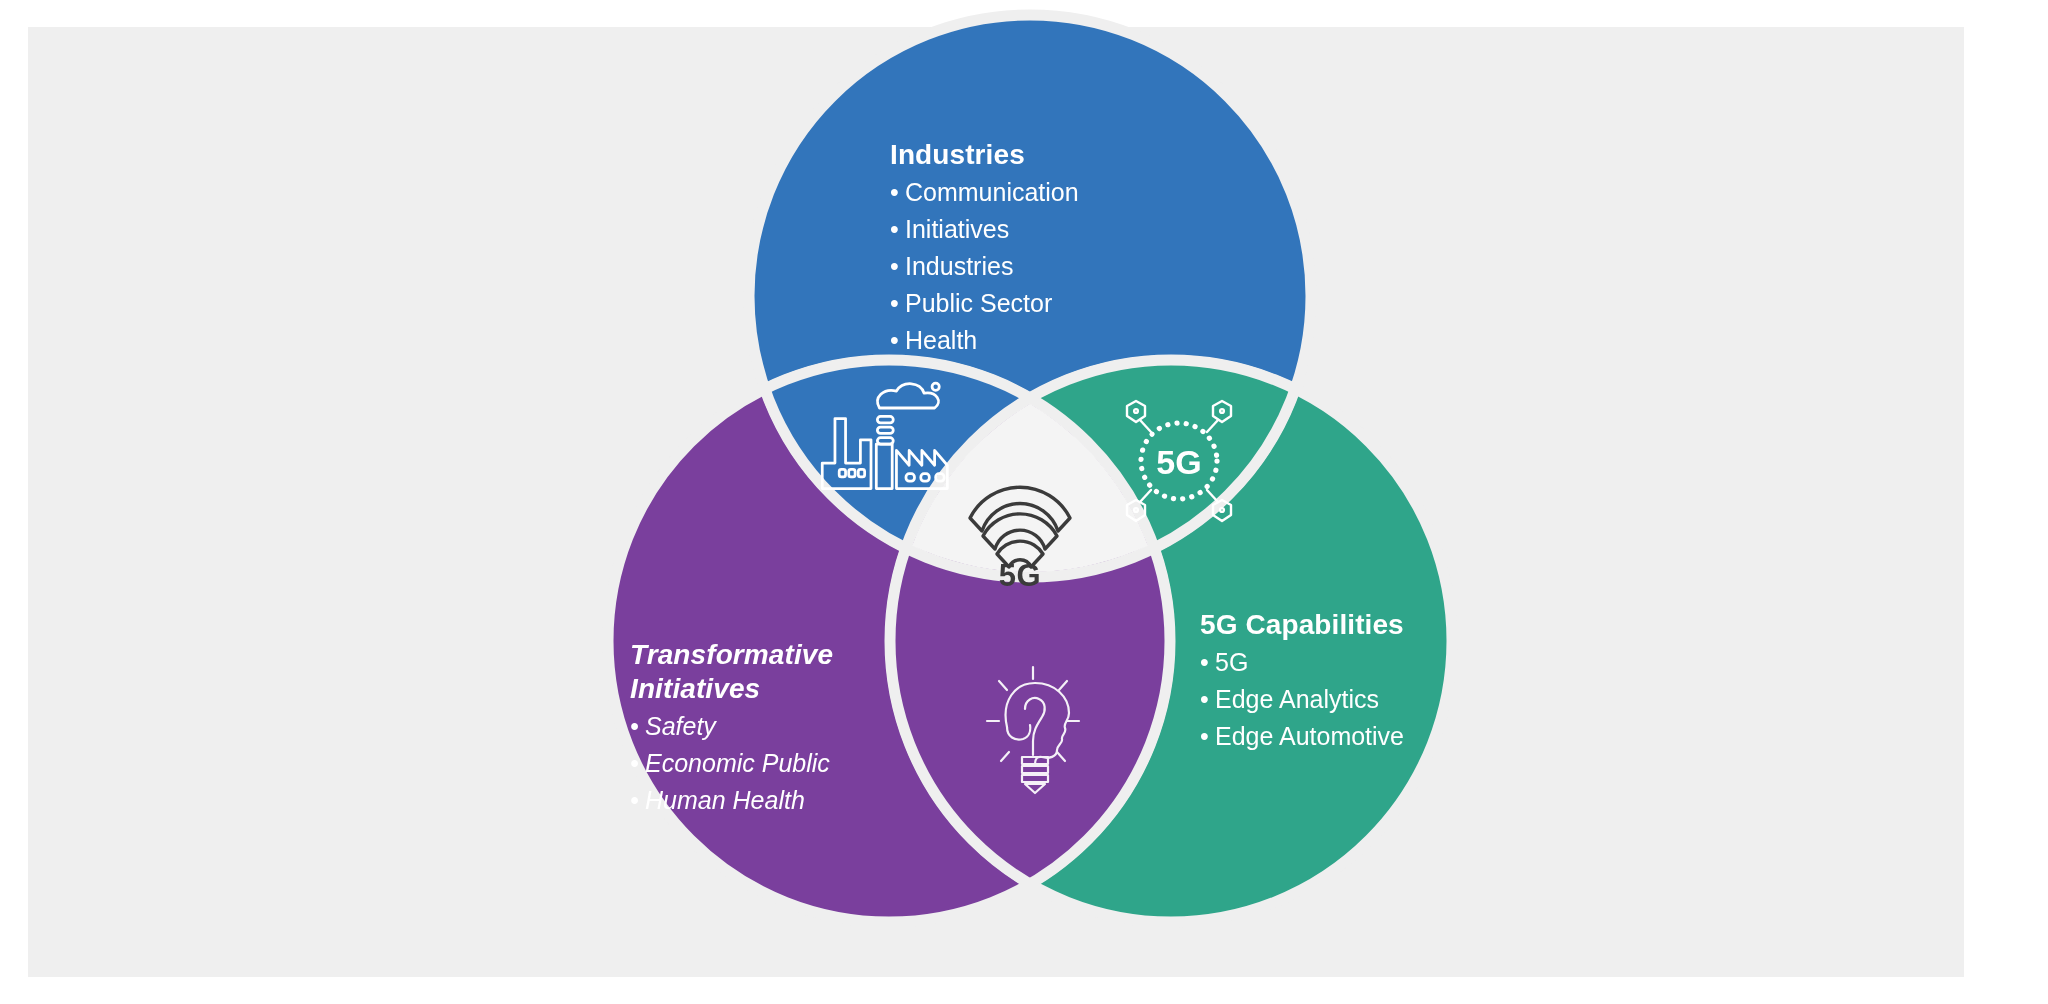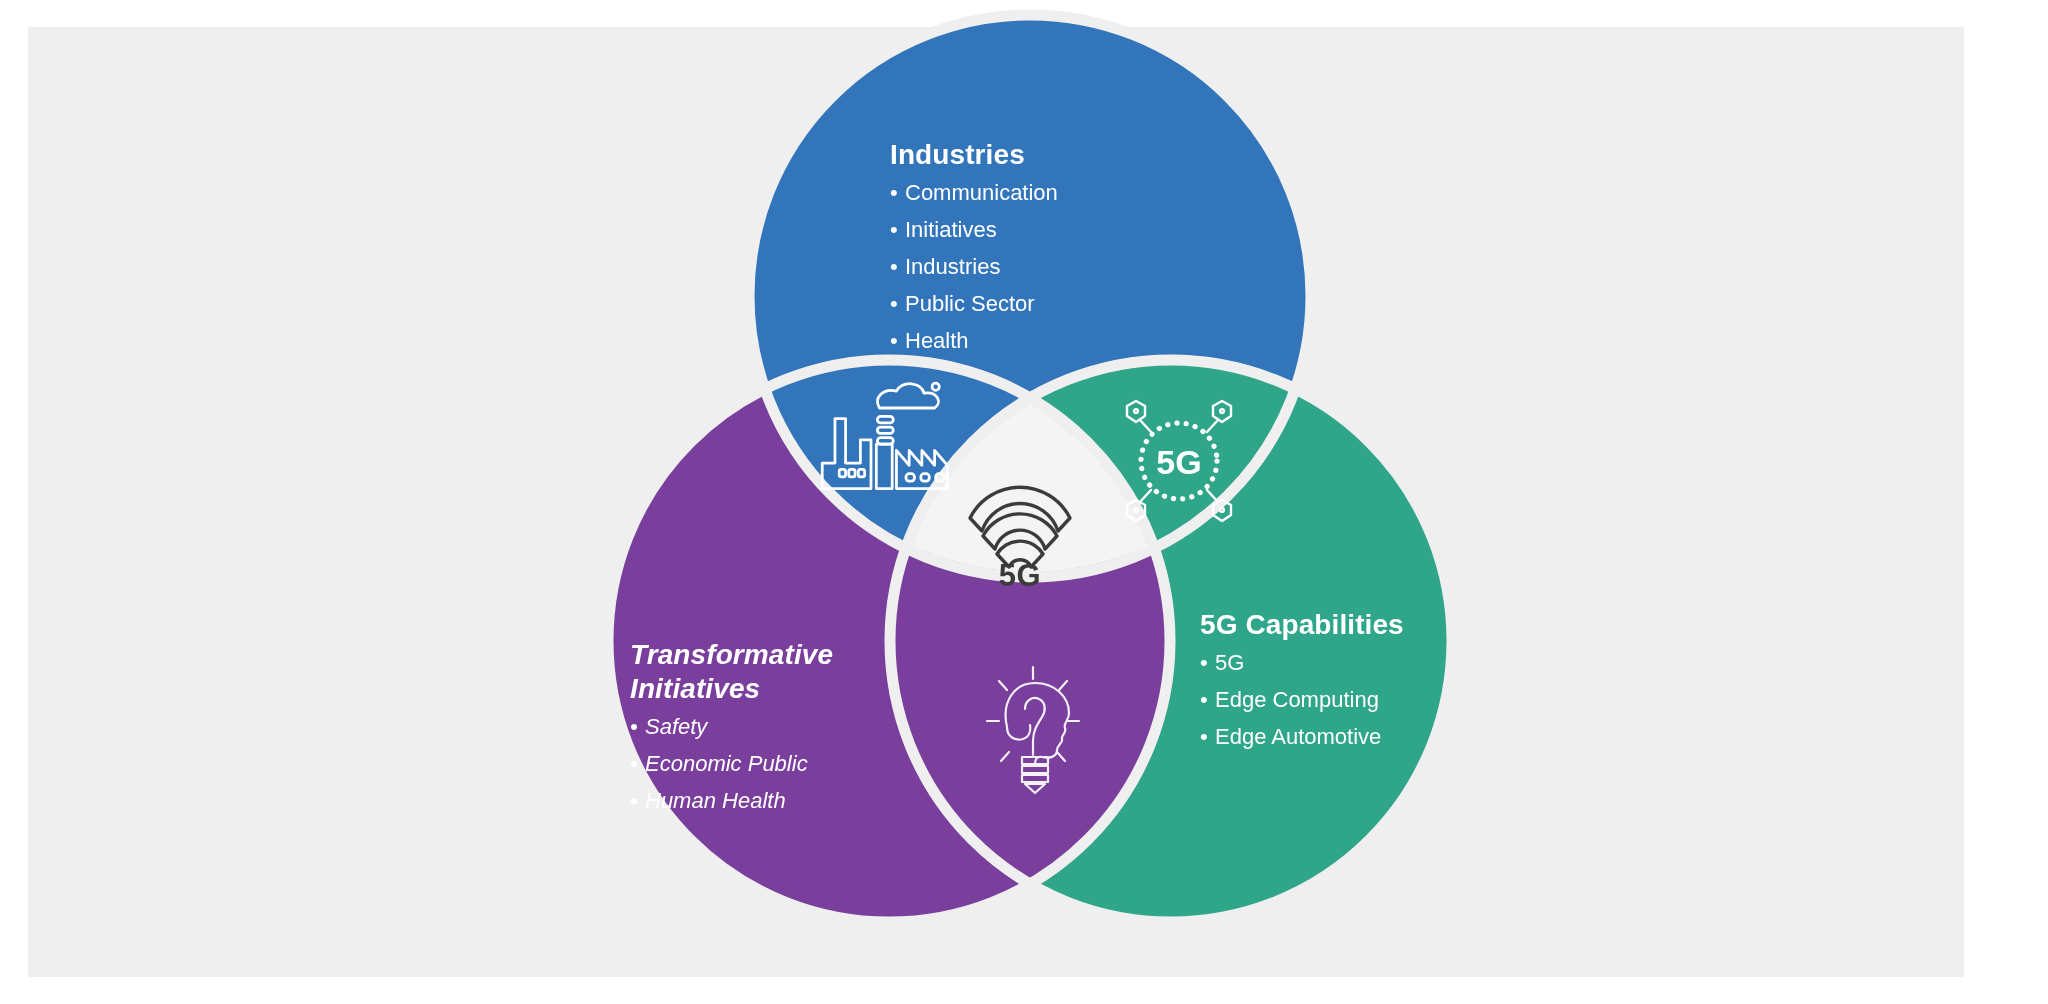--- a/index.html
+++ b/index.html
@@ -16,21 +16,21 @@
   #venn{position:absolute;left:0;top:0;width:2048px;height:1004px;}
 
   
   .txtblock{position:absolute;color:#ffffff;}
   .ttl{
     font-size:28px;font-weight:700;letter-spacing:.1px;
     line-height:34px;margin:8px 0 2px 0;white-space:pre-line;
   }
   .lst{list-style:none;margin:0;padding:0;}
   .lst li{
-    font-size:22px;font-weight:400;line-height:37px;
+    font-size:25px;font-weight:400;line-height:37px;
     white-space:nowrap;
   }
   .lst li .b{display:inline-block;width:15px;}
 
   #blk-industries{left:890px;top:130px;}
   #blk-transformative{left:630px;top:630px;font-style:italic;}
   #blk-capabilities{left:1200px;top:600px;}
 
   .center5g{
     position:absolute;left:975px;top:558px;width:90px;
@@ -216,20 +216,20 @@
       <li><span class="b">•</span><span>Safety</span></li>
       <li><span class="b">•</span><span>Economic Public</span></li>
       <li><span class="b">•</span><span>Human Health</span></li>
     </ul>
   </div>
 
   <div class="txtblock" id="blk-capabilities">
     <div class="ttl">5G Capabilities</div>
     <ul class="lst">
       <li><span class="b">•</span><span>5G</span></li>
-      <li><span class="b">•</span><span>Edge Computing</span></li>
+      <li><span class="b">•</span><span>Edge Analytics</span></li>
       <li><span class="b">•</span><span>Edge Automotive</span></li>
     </ul>
   </div>
 
   <div class="center5g">5G</div>
 
 </div>
 
 </body></html>

